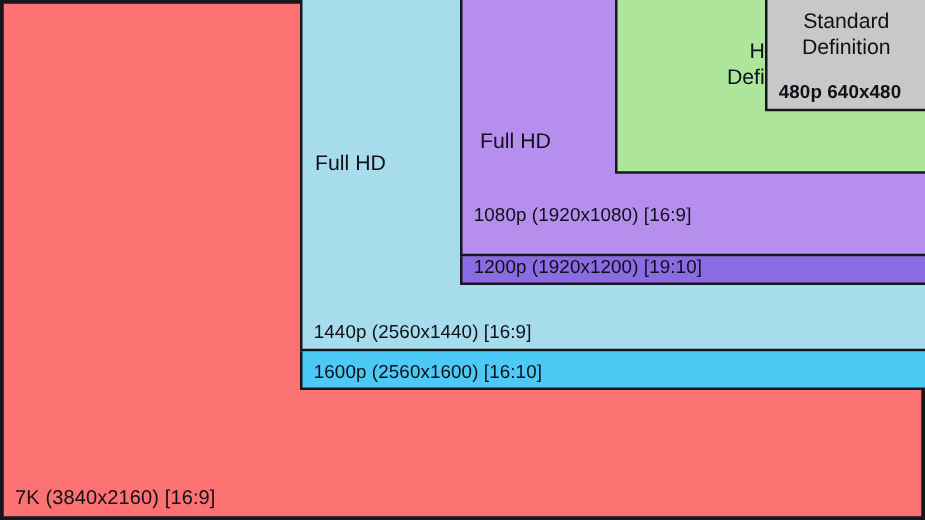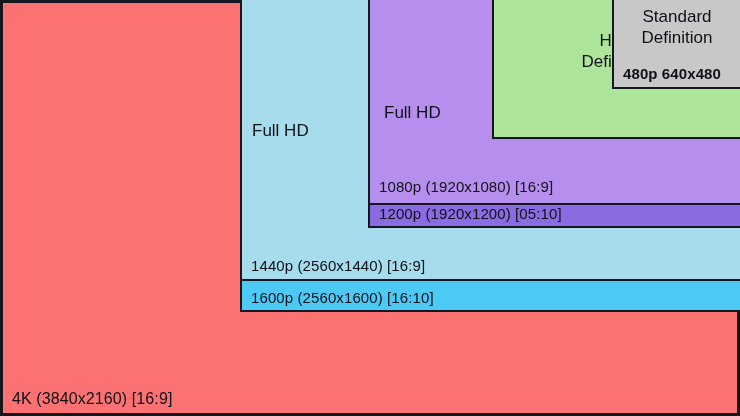--- a/index.html
+++ b/index.html
@@ -46,49 +46,49 @@
     white-space: nowrap;
   }
   .name-label.centered {
     text-align: center;
   }
   
   #label-4k        { left: 9px;  bottom: 5px; font-size: 16px; }
   #label-1600p     { left: 9px;  bottom: 3px; }
   #label-1440p     { left: 9px;  bottom: 4px; margin-top: 40px; }
   #label-1200p     { left: 9px;  bottom: 3px; }
-  #label-1080p     { left: 9px;  bottom: 7px; }
+  #label-1080p     { left: 9px;  bottom: 21px; }
   #label-720p      { left: 9px;  bottom: 4px; }
   #label-480p      { left: 9px;  bottom: 4px; font-weight: bold; }
 
   #name-quadhd     { left: 10px; top: 120px; }
   #name-fullhd     { left: 14px; top: 102px;  }
   #name-hd         { left: 0;    right: 0; top: 30px; }
   #name-sd         { left: 0;    right: 0; top: 6px;  }
 </style>
 </head>
 <body>
 
 <div id="stage">
 
   <div class="res-box outer" id="box-4k" style="left:0px; top:0px; width:740px; height:416px; background:#FC7272;">
-    <span class="spec-label" id="label-4k">4K (3840x2160) [16:9]</span>
+    <span class="spec-label" id="label-4k">7K (3840x2160) [16:9]</span>
   </div>
 
   <div class="res-box" id="box-1600p" style="left:240px; top:-2px; width:502px; height:314px; background:#4DC9F6;">
     <span class="spec-label" id="label-1600p">1600p (2560x1600) [16:10]</span>
   </div>
 
   <div class="res-box" id="box-1440p" style="left:240px; top:-2px; width:502px; height:283px; background:#A6DCEC;">
     <span class="name-label" id="name-quadhd">Full HD</span>
     <span class="spec-label" id="label-1440p">1440p (2560x1440) [16:9]</span>
   </div>
 
   <div class="res-box" id="box-1200p" style="left:368px; top:-2px; width:374px; height:230px; background:#8A6BE2;">
-    <span class="spec-label" id="label-1200p">1200p (1920x1200) [05:10]</span>
+    <span class="spec-label" id="label-1200p">1200p (1920x1200) [19:10]</span>
   </div>
 
   <div class="res-box" id="box-1080p" style="left:368px; top:-2px; width:374px; height:207px; background:#B68FEE;">
     <span class="name-label" id="name-fullhd">Full HD</span>
     <span class="spec-label" id="label-1080p">1080p (1920x1080) [16:9]</span>
   </div>
 
   <div class="res-box" id="box-720p" style="left:492px; top:-2px; width:250px; height:141px; background:#ADE59B;">
     <span class="name-label centered" id="name-hd"><span>High</span><br><span>Definition</span></span>
   </div>

